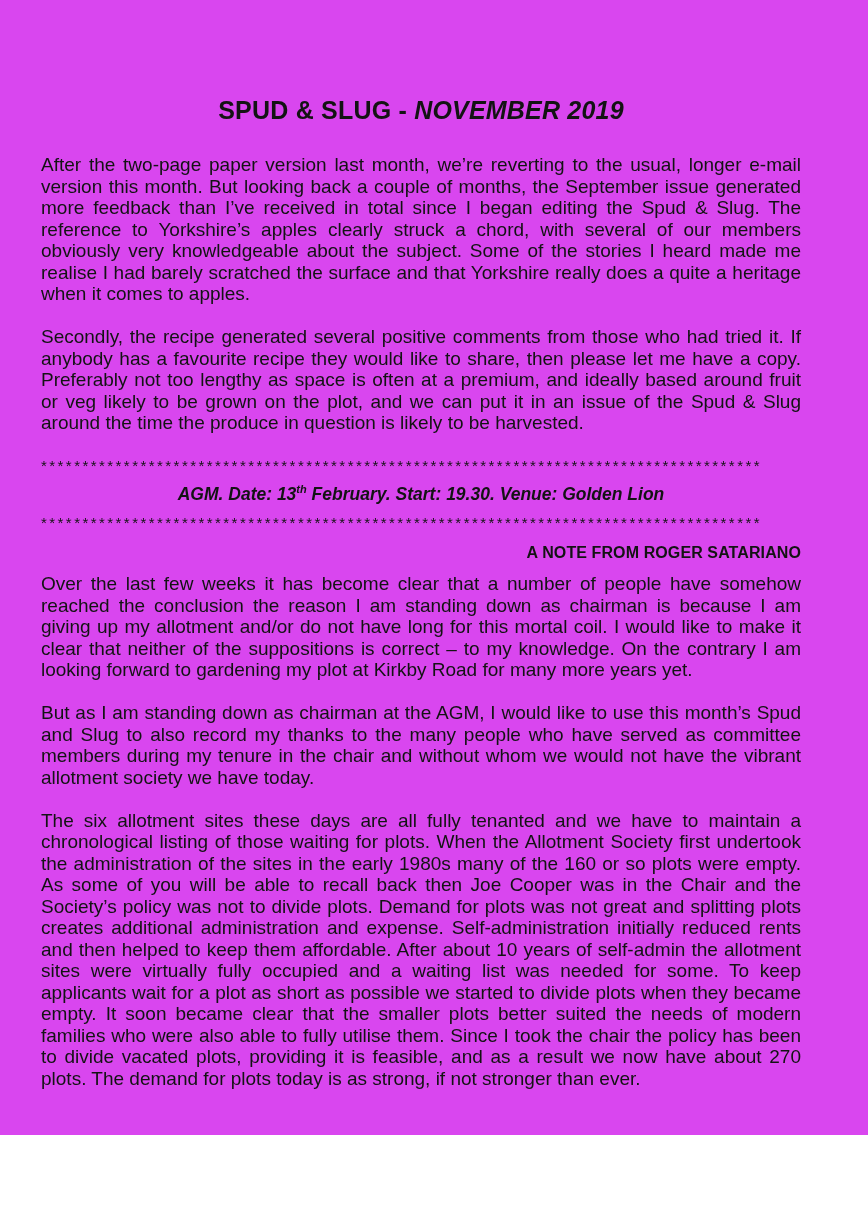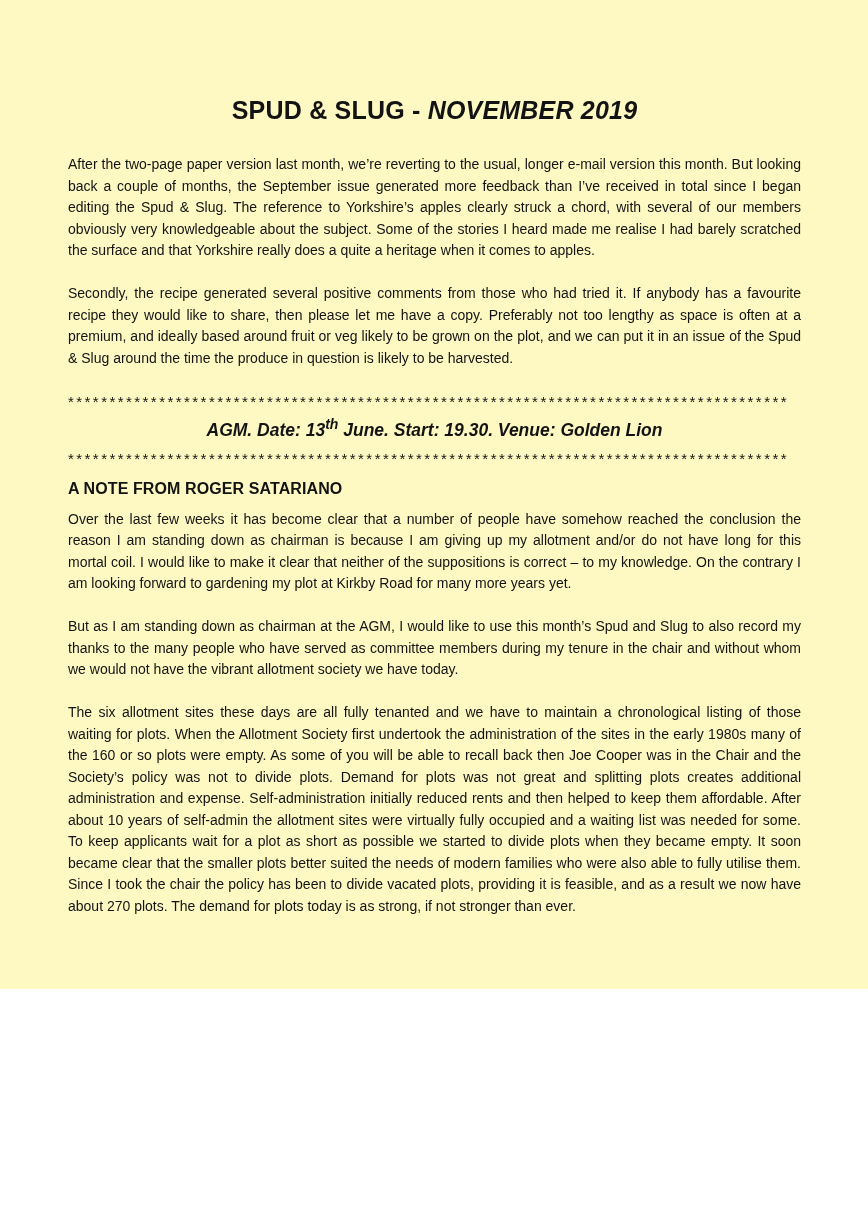--- a/index.html
+++ b/index.html
@@ -8,35 +8,35 @@
     background: #ffffff;
   }
   body {
     height: 1228px;
     font-family: "Liberation Sans", sans-serif;
     color: #131313;
     overflow: hidden;
   }
   .page {
     width: 868px;
-    height: 989px;
-    padding: 96px 67px 0 68px;
-    background: #fef9c3;
+    height: 1135px;
+    padding: 96px 67px 0 41px;
+    background: #d946ef;
   }
   .title {
     text-align: center;
     font-size: 25px;
     font-weight: bold;
     letter-spacing: 0.2px;
     margin-bottom: 29px;
     white-space: nowrap;
   }
   .title .title-date { font-style: italic; }
   p.body-text {
-    font-size: 14px;
+    font-size: 19px;
     line-height: 21.5px;
     text-align: justify;
     margin-bottom: 21.5px;
   }
   .divider {
     width: 733px;
     height: 22px;
     overflow: hidden;
     white-space: nowrap;
     font-size: 15px;
@@ -46,47 +46,48 @@
   }
   .agm-line {
     text-align: center;
     font-size: 17.5px;
     font-weight: bold;
     font-style: italic;
     line-height: 26px;
     margin: 4px 0 5px 0;
   }
   .agm-line sup {
-    font-size: 14px;
+    font-size: 11px;
     vertical-align: super;
     line-height: 0;
   }
   .note-heading {
     font-size: 16px;
     font-weight: bold;
     line-height: 22px;
     margin: 8px 0 9px 0;
     letter-spacing: 0.1px;
+    text-align: right;
   }
 </style>
 </head>
 <body>
 
 <div class="page">
 
   <h1 class="title"><span>SPUD &amp; SLUG - </span><span class="title-date">NOVEMBER 2019</span></h1>
 
   <p class="body-text">After the two-page paper version last month, we’re reverting to the usual, longer e-mail version this month.  But looking back a couple of months, the September issue generated more feedback than I’ve received in total since I began editing the Spud &amp; Slug.  The reference to Yorkshire’s apples clearly struck a chord, with several of our members obviously very knowledgeable about the subject. Some of the stories I heard made me realise I had barely scratched the surface and that Yorkshire really does a quite a heritage when it comes to apples.</p>
 
   <p class="body-text">Secondly, the recipe generated several positive comments from those who had tried it.  If anybody has a favourite recipe they would like to share, then please let me have a copy.  Preferably not too lengthy as space is often at a premium, and ideally based around fruit or veg likely to be grown on the plot, and we can put it in an issue of the Spud &amp; Slug around the time the produce in question is likely to be harvested.</p>
 
 
   <div class="divider">***************************************************************************************</div>
 
-  <p class="agm-line"><span>AGM.  Date: 13</span><sup>th</sup><span> June.  Start: 19.30.  Venue: Golden Lion</span></p>
+  <p class="agm-line"><span>AGM.  Date: 13</span><sup>th</sup><span> February.  Start: 19.30.  Venue: Golden Lion</span></p>
 
   <div class="divider">***************************************************************************************</div>
 
   <h2 class="note-heading">A NOTE FROM ROGER SATARIANO</h2>
 
   <p class="body-text">Over the last few weeks it has become clear that a number of people have somehow reached the conclusion the reason I am standing down as chairman is because I am giving up my allotment and/or do not have long for this mortal coil.  I would like to make it clear that neither of the suppositions is correct – to my knowledge.  On the contrary I am looking forward to gardening my plot at Kirkby Road for many more years yet.</p>
 
   <p class="body-text">But as I am standing down as chairman at the AGM, I would like to use this month’s Spud and Slug to also record my thanks to the many people who have served as committee members during my tenure in the chair and without whom we would not have the vibrant allotment society we have today.</p>
 
   <p class="body-text">The six allotment sites these days are all fully tenanted and we have to maintain a chronological listing of those waiting for plots.  When the Allotment Society first undertook the administration of the sites in the early 1980s many of the 160 or so plots were empty.  As some of you will be able to recall back then Joe Cooper was in the Chair and the Society’s policy was not to divide plots. Demand for plots was not great and splitting plots creates additional administration and expense.  Self-administration initially reduced rents and then helped to keep them affordable.  After about 10 years of self-admin the allotment sites were virtually fully occupied and a waiting list was needed for some.  To keep applicants wait for a plot as short as possible we started to divide plots when they became empty.  It soon became clear that the smaller plots better suited the needs of modern families who were also able to fully utilise them.  Since I took the chair the policy has been to divide vacated plots, providing it is feasible, and as a result we now have about 270 plots.  The demand for plots today is as strong, if not stronger than ever.</p>

